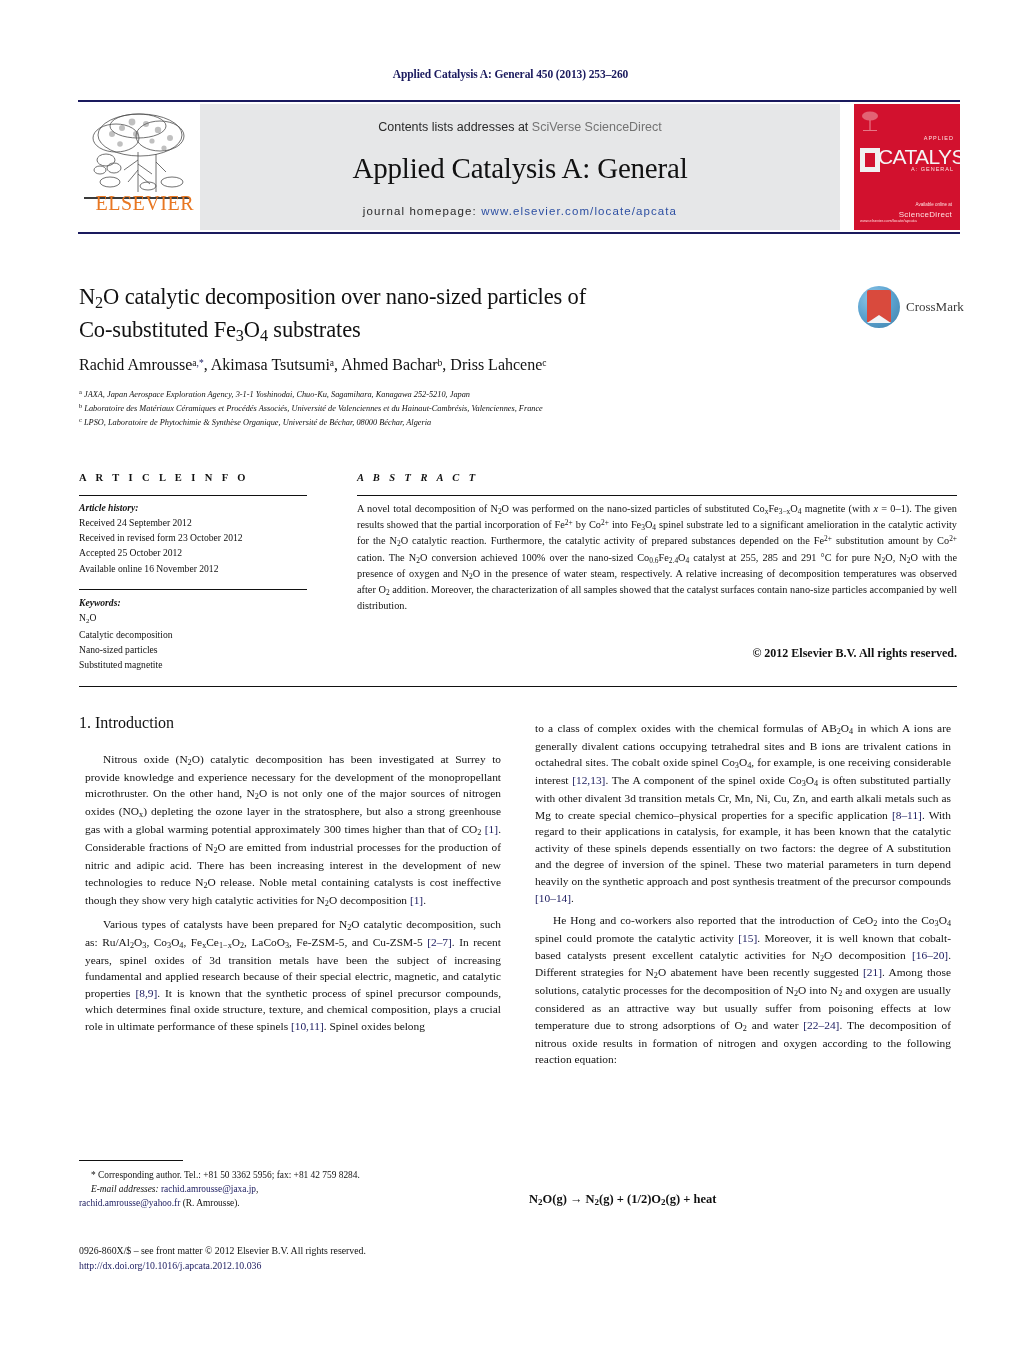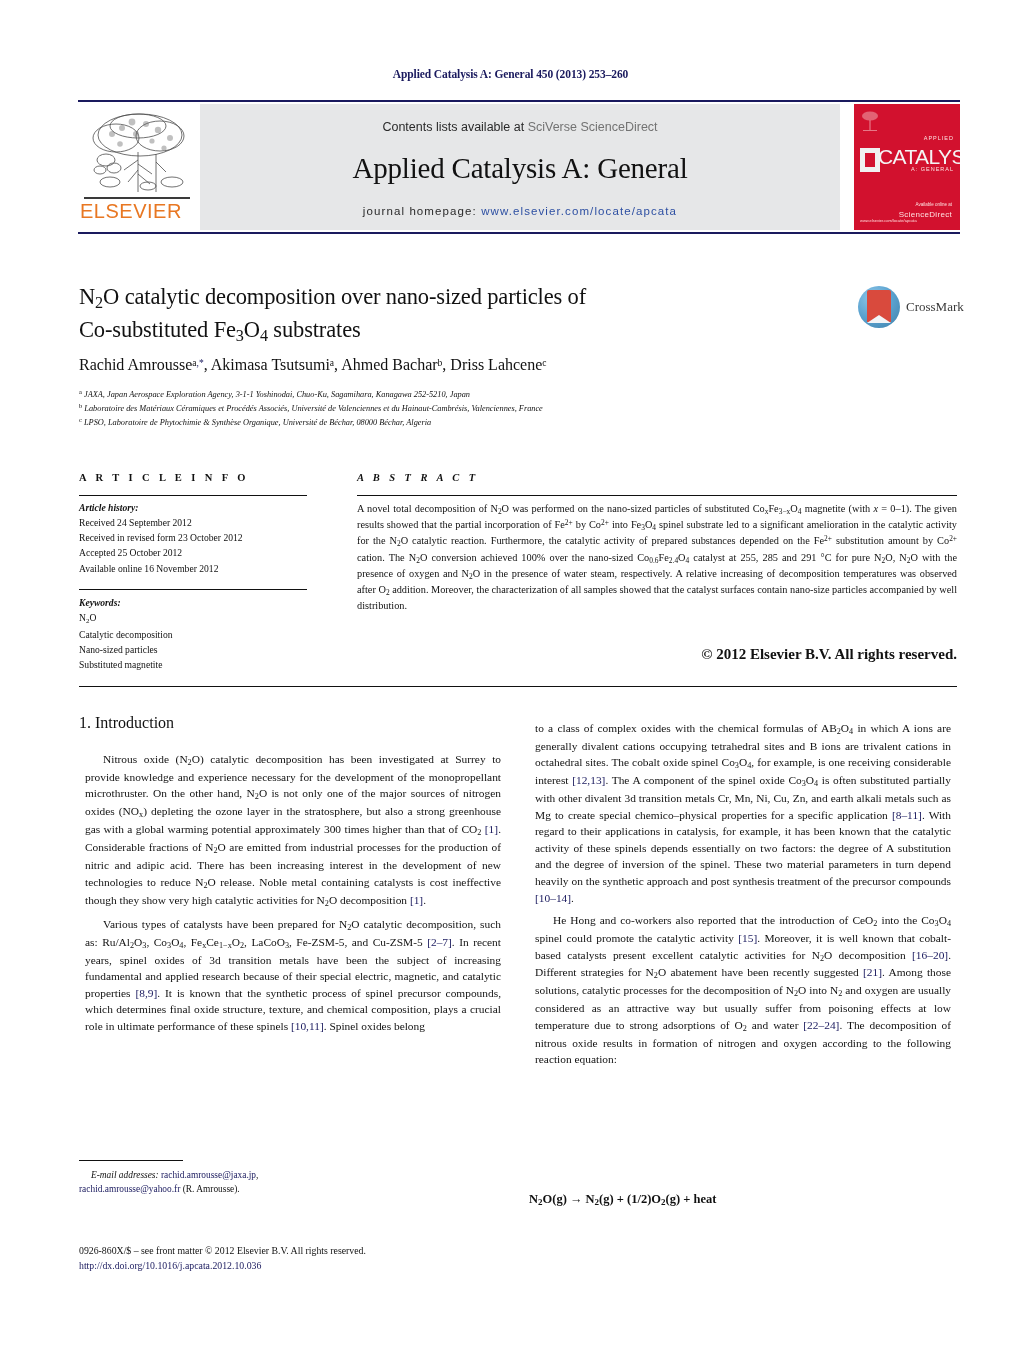--- a/index.html
+++ b/index.html
@@ -57,24 +57,24 @@
   }
   .tree-box {
     position: absolute;
     left: 8px; top: 4px;
     width: 102px;
     height: 90px;
   }
   .elsevier-word {
     position: absolute;
     left: 2px;
-    top: 96px;
+    top: 88px;
     width: 114px;
-    text-align: left;
-    font-family: Liberation Sans, sans-serif;
+    text-align: right;
+    font-family: Liberation Serif, serif;
     font-size: 20px;
     letter-spacing: 0.5px;
     color: #E87722;
     font-weight: 400;
   }
   .ground-line {
     position: absolute;
     left: 6px;
     top: 93px;
     width: 106px;
@@ -298,21 +298,21 @@
     font-size: 10.3px;
     line-height: 1.53;
     text-align: justify;
     color: #111;
   }
   .copyright {
     position: absolute;
     left: 357px; top: 646px;
     width: 600px;
     text-align: right;
-    font-size: 15px;
+    font-size: 12px;
     font-weight: bold;
     color: #111;
   }
 
   .big-rule {
     position: absolute;
     left: 79px; top: 686px;
     width: 878px;
     height: 1px;
     background: #111;
@@ -420,21 +420,21 @@
             <circle cx="34" cy="36" r="2.8"></circle>
               <circle cx="78" cy="40" r="2.6"></circle>
           </g>
         </svg>
         <div class="ground-line"></div>
         <div class="elsevier-word">ELSEVIER</div>
       </div>
 
       <div class="mast-center">
         <div class="contents-line">
-          <span>Contents lists available at </span><span class="sd">SciVerse ScienceDirect</span>
+          <span>Contents lists addresses at </span><span class="sd">SciVerse ScienceDirect</span>
         </div>
         <div class="journal-title">Applied Catalysis A: General</div>
         <div class="homepage-line">
           <span>journal homepage: </span><span class="url">www.elsevier.com/locate/apcata</span>
         </div>
       </div>
 
       <div class="cover">
         <svg class="cov-mini" viewBox="0 0 18 22">
           <ellipse cx="9" cy="6" rx="8" ry="4.5" fill="#f3b6bd" opacity=".8"></ellipse>
@@ -528,20 +528,21 @@
     <p class="noind">to a class of complex oxides with the chemical formulas of AB<sub>2</sub>O<sub>4</sub> in which A ions are generally divalent cations occupying tetrahedral sites and B ions are trivalent cations in octahedral sites. The cobalt oxide spinel Co<sub>3</sub>O<sub>4</sub>, for example, is one receiving considerable interest <span class="ref">[12,13]</span>. The A component of the spinel oxide Co<sub>3</sub>O<sub>4</sub> is often substituted partially with other divalent 3d transition metals Cr, Mn, Ni, Cu, Zn, and earth alkali metals such as Mg to create special chemico–physical properties for a specific application <span class="ref">[8–11]</span>. With regard to their applications in catalysis, for example, it has been known that the catalytic activity of these spinels depends essentially on two factors: the degree of A substitution and the degree of inversion of the spinel. These two material parameters in turn depend heavily on the synthetic approach and post synthesis treatment of the precursor compounds <span class="ref">[10–14]</span>.</p>
     <p>He Hong and co-workers also reported that the introduction of CeO<sub>2</sub> into the Co<sub>3</sub>O<sub>4</sub> spinel could promote the catalytic activity <span class="ref">[15]</span>. Moreover, it is well known that cobalt-based catalysts present excellent catalytic activities for N<sub>2</sub>O decomposition <span class="ref">[16–20]</span>. Different strategies for N<sub>2</sub>O abatement have been recently suggested <span class="ref">[21]</span>. Among those solutions, catalytic processes for the decomposition of N<sub>2</sub>O into N<sub>2</sub> and oxygen are usually considered as an attractive way but usually suffer from poisoning effects at low temperature due to strong adsorptions of O<sub>2</sub> and water <span class="ref">[22–24]</span>. The decomposition of nitrous oxide results in formation of nitrogen and oxygen according to the following reaction equation:</p>
   </div>
 
   <div class="equation">
     N<sub>2</sub>O(g) → N<sub>2</sub>(g) + (1/2)O<sub>2</sub>(g) + heat
   </div>
 
   <div class="foot-rule"></div>
   <div class="footnote">
+    <span class="ind">* Corresponding author. Tel.: +81 50 3362 5956; fax: +81 42 759 8284.</span>
     <span class="ind"><span class="em">E-mail addresses:</span> <span class="mail">rachid.amrousse@jaxa.jp</span>,</span>
     <span><span class="mail">rachid.amrousse@yahoo.fr</span> <span>(R. Amrousse).</span></span>
   </div>
 
   <div class="imprint">
     <div>0926-860X/$ – see front matter © 2012 Elsevier B.V. All rights reserved.</div>
     <div class="doi">http://dx.doi.org/10.1016/j.apcata.2012.10.036</div>
   </div>
 
 </div>

